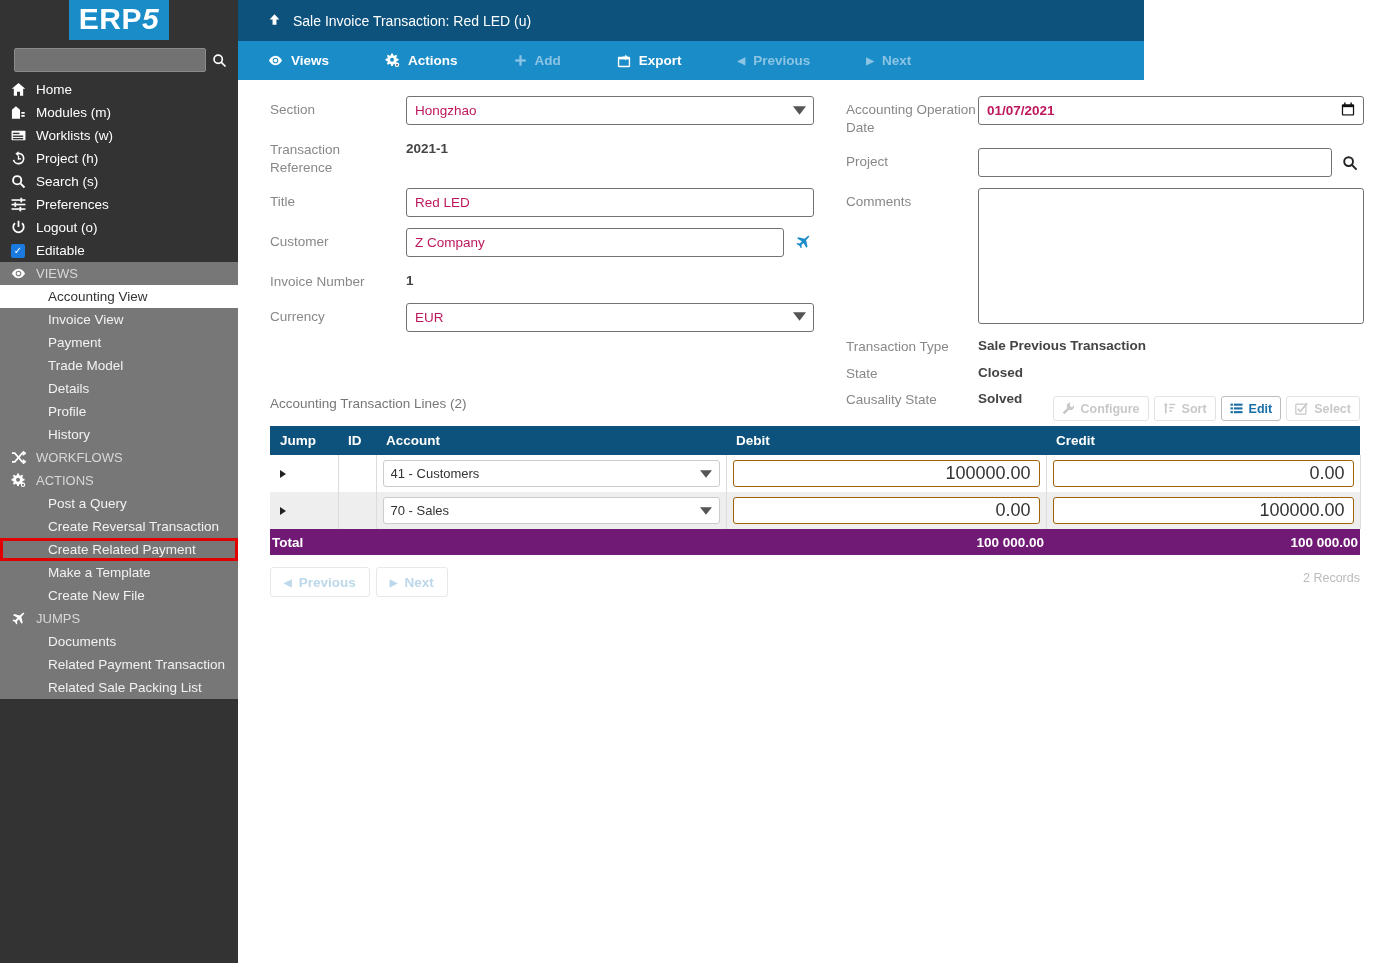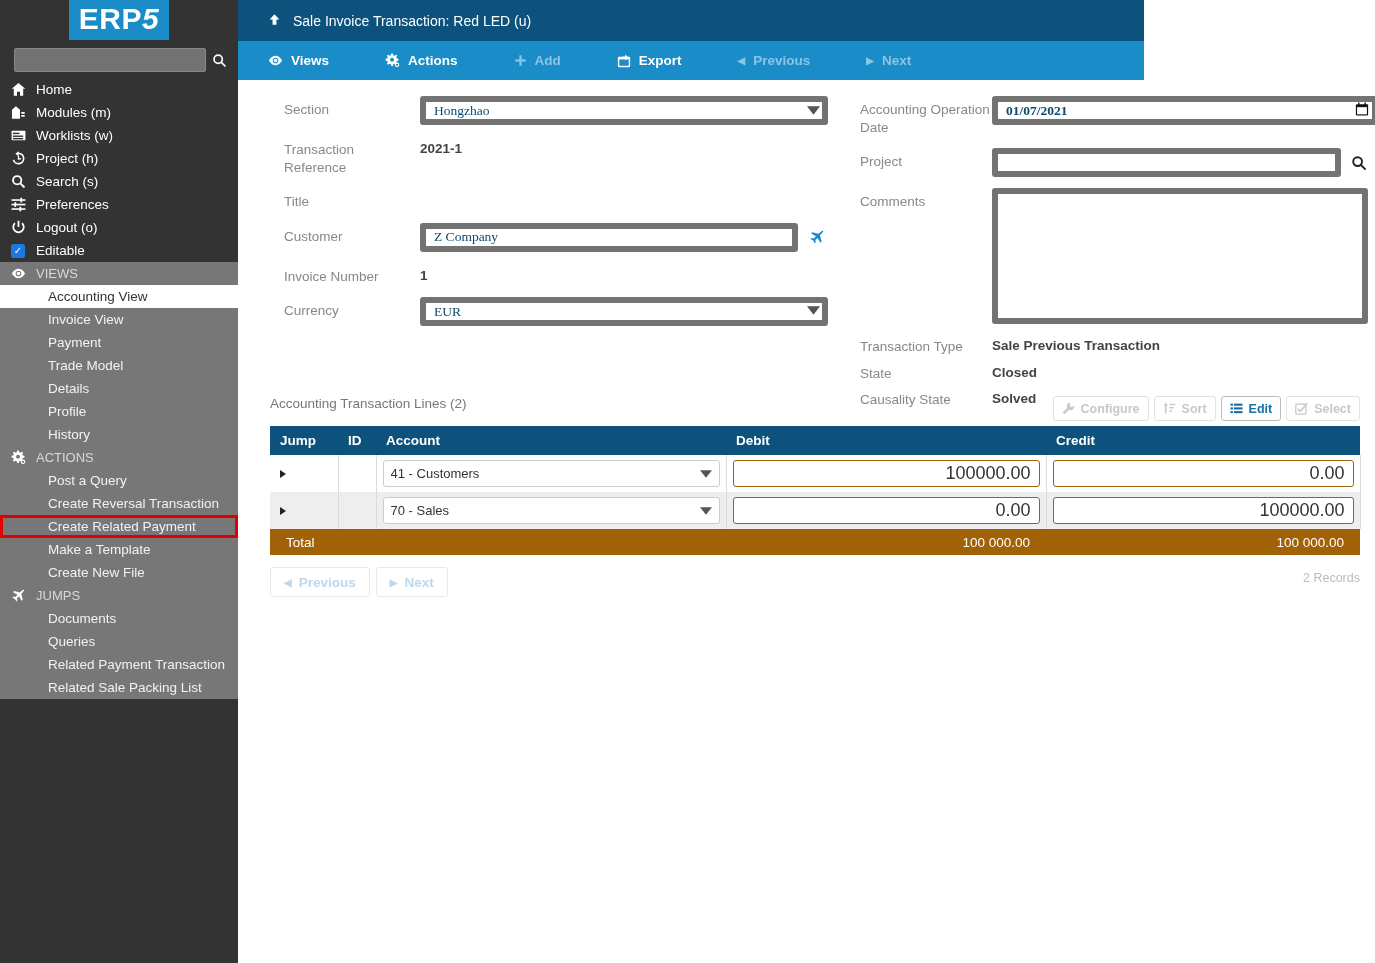--- a/index.html
+++ b/index.html
@@ -138,42 +138,41 @@
     position: relative;
     padding: 18px 0 0 0;
   }
   .col-left { position: absolute; left: 32px; top: 16px; width: 576px; }
   .col-right { position: absolute; left: 608px; top: 16px; width: 522px; }
 
   .field-row {
     display: flex;
     align-items: flex-start;
     margin-bottom: 11px;
-    margin-left: 14px;
   }
   .field-label {
     width: 136px;
     flex: 0 0 136px;
     color: #888888;
     font-size: 13.5px;
     padding-top: 5px;
     line-height: 1.35;
   }
   .field-value {
     color: #444444;
     font-size: 13.5px;
     padding-top: 5px;
     font-weight: bold;
   }
 
   input.txt, select.sel, textarea.ta {
-    font-family: Liberation Serif, serif;
-    font-size: 13.5px;
-    color: #0c4a6e;
-    border: 6px solid #737373;
+    font-family: Liberation Sans, sans-serif;
+    font-size: 13.5px;
+    color: #be185d;
+    border: 1px solid #737373;
     border-radius: 3px;
     background: #ffffff;
     padding: 0 8px;
     height: 29px;
     outline: none;
   }
   textarea.ta { padding: 6px 8px; resize: none; }
   select.sel {
     appearance: none; -webkit-appearance: none;
     background-image: none;
@@ -253,26 +252,26 @@
   table.datatable tbody td.jump-cell { padding-left: 10px; }
   .jump-tri {
     width: 0; height: 0;
     border-left: 6px solid #222222;
     border-top: 4px solid transparent;
     border-bottom: 4px solid transparent;
     display: inline-block;
     cursor: pointer;
   }
   tr.total-row td {
-    background: #a16207;
-    color: #ffffff;
-    font-weight: normal;
+    background: #701a75;
+    color: #ffffff;
+    font-weight: bold;
     height: 26px;
     font-size: 13.5px;
-    padding: 0 16px;
+    padding: 0 2px;
     border: none;
   }
   td.num { text-align: right; }
 
   .cell-select {
     width: 100%;
     height: 27px;
     border: 1px solid #cccccc;
     border-radius: 3px;
     background: #fff;
@@ -443,20 +442,31 @@
         <span class="nav-label">Details</span>
       </div>
       <div class="nav-item sub-item">
         <span class="nav-label">Profile</span>
       </div>
       <div class="nav-item sub-item">
         <span class="nav-label">History</span>
       </div>
       <div class="nav-item section-header">
         <span class="nav-icon">
+          <svg width="15" height="15" viewBox="0 0 16 16" fill="none" stroke="currentColor" stroke-width="1.8">
+            <path d="M1 3.4 h3 l8 9.2 h3"></path>
+            <path d="M1 12.6 h3 l8-9.2 h3"></path>
+            <path d="M12.6 1.4 L15.2 3.4 L12.6 5.4"></path>
+            <path d="M12.6 10.6 L15.2 12.6 L12.6 14.6"></path>
+          </svg>
+        </span>
+        <span class="nav-label">WORKFLOWS</span>
+      </div>
+      <div class="nav-item section-header">
+        <span class="nav-icon">
           <svg width="15" height="15" viewBox="0 0 16 16" fill="currentColor">
             <path d="M6.6 0.4 L8.4 0.4 L8.8 2.3 a4.6 4.6 0 0 1 1.3 .55 L11.8 1.8 L13 3 L11.95 4.5 a4.6 4.6 0 0 1 .55 1.3 L14.4 6.2 V8 L12.5 8.4 a4.6 4.6 0 0 1-.55 1.3 L13 11.2 L11.8 12.4 L10.1 11.35 a4.6 4.6 0 0 1-1.3 .55 L8.4 13.8 H6.6 L6.2 11.9 a4.6 4.6 0 0 1-1.3-.55 L3.2 12.4 L2 11.2 L3.05 9.7 a4.6 4.6 0 0 1-.55-1.3 L0.6 8 V6.2 L2.5 5.8 a4.6 4.6 0 0 1 .55-1.3 L2 3 L3.2 1.8 L4.9 2.85 a4.6 4.6 0 0 1 1.3-.55 Z M7.5 5 a2.1 2.1 0 1 0 0 4.2 a2.1 2.1 0 0 0 0-4.2Z"></path>
             <circle cx="12.8" cy="12.6" r="2.4"></circle>
             <circle cx="12.8" cy="12.6" r="0.95" fill="#333"></circle>
           </svg>
         </span>
         <span class="nav-label">ACTIONS</span>
       </div>
       <div class="nav-item sub-item">
         <span class="nav-label">Post a Query</span>
@@ -476,23 +486,20 @@
       <div class="nav-item section-header">
         <span class="nav-icon">
           <svg width="14" height="14" viewBox="0 0 16 16" fill="currentColor">
             <path d="M15 1.2 C14.3 .5 13.4 1.2 13.4 1.2 L10.1 4 L3.6 2.4 L2.3 3.7 L7.4 6.7 L5.1 9 L2.6 8.6 L1.6 9.6 L4.5 11.3 L6.2 14.2 L7.2 13.2 L6.8 10.7 L9.1 8.4 L12.1 13.5 L13.4 12.2 L11.8 5.7 L14.6 2.4 C14.6 2.4 15.6 1.9 15 1.2 Z"></path>
           </svg>
         </span>
         <span class="nav-label">JUMPS</span>
       </div>
       <div class="nav-item sub-item">
         <span class="nav-label">Documents</span>
-      </div>
-      <div class="nav-item sub-item">
-        <span class="nav-label">Queries</span>
       </div>
       <div class="nav-item sub-item">
         <span class="nav-label">Related Payment Transaction</span>
       </div>
       <div class="nav-item sub-item">
         <span class="nav-label">Related Sale Packing List</span>
       </div>
     </div>
 </div>
 
@@ -578,20 +585,21 @@
         </div>
       </div>
 
       <div class="field-row">
         <div class="field-label">Transaction Reference</div>
         <div class="field-value">2021-1</div>
       </div>
 
       <div class="field-row">
         <div class="field-label">Title</div>
+        <input class="txt" style="width: 408px;" type="text" value="Red LED">
       </div>
 
       <div class="field-row">
         <div class="field-label">Customer</div>
         <input class="txt" style="width: 378px;" type="text" value="Z Company">
         <span class="inline-icon-btn">
           <svg width="15" height="15" viewBox="0 0 16 16" fill="#1a8cc8">
             <path d="M15 1.2 C14.3 .5 13.4 1.2 13.4 1.2 L10.1 4 L3.6 2.4 L2.3 3.7 L7.4 6.7 L5.1 9 L2.6 8.6 L1.6 9.6 L4.5 11.3 L6.2 14.2 L7.2 13.2 L6.8 10.7 L9.1 8.4 L12.1 13.5 L13.4 12.2 L11.8 5.7 L14.6 2.4 C14.6 2.4 15.6 1.9 15 1.2 Z"></path>
           </svg>
         </span>

